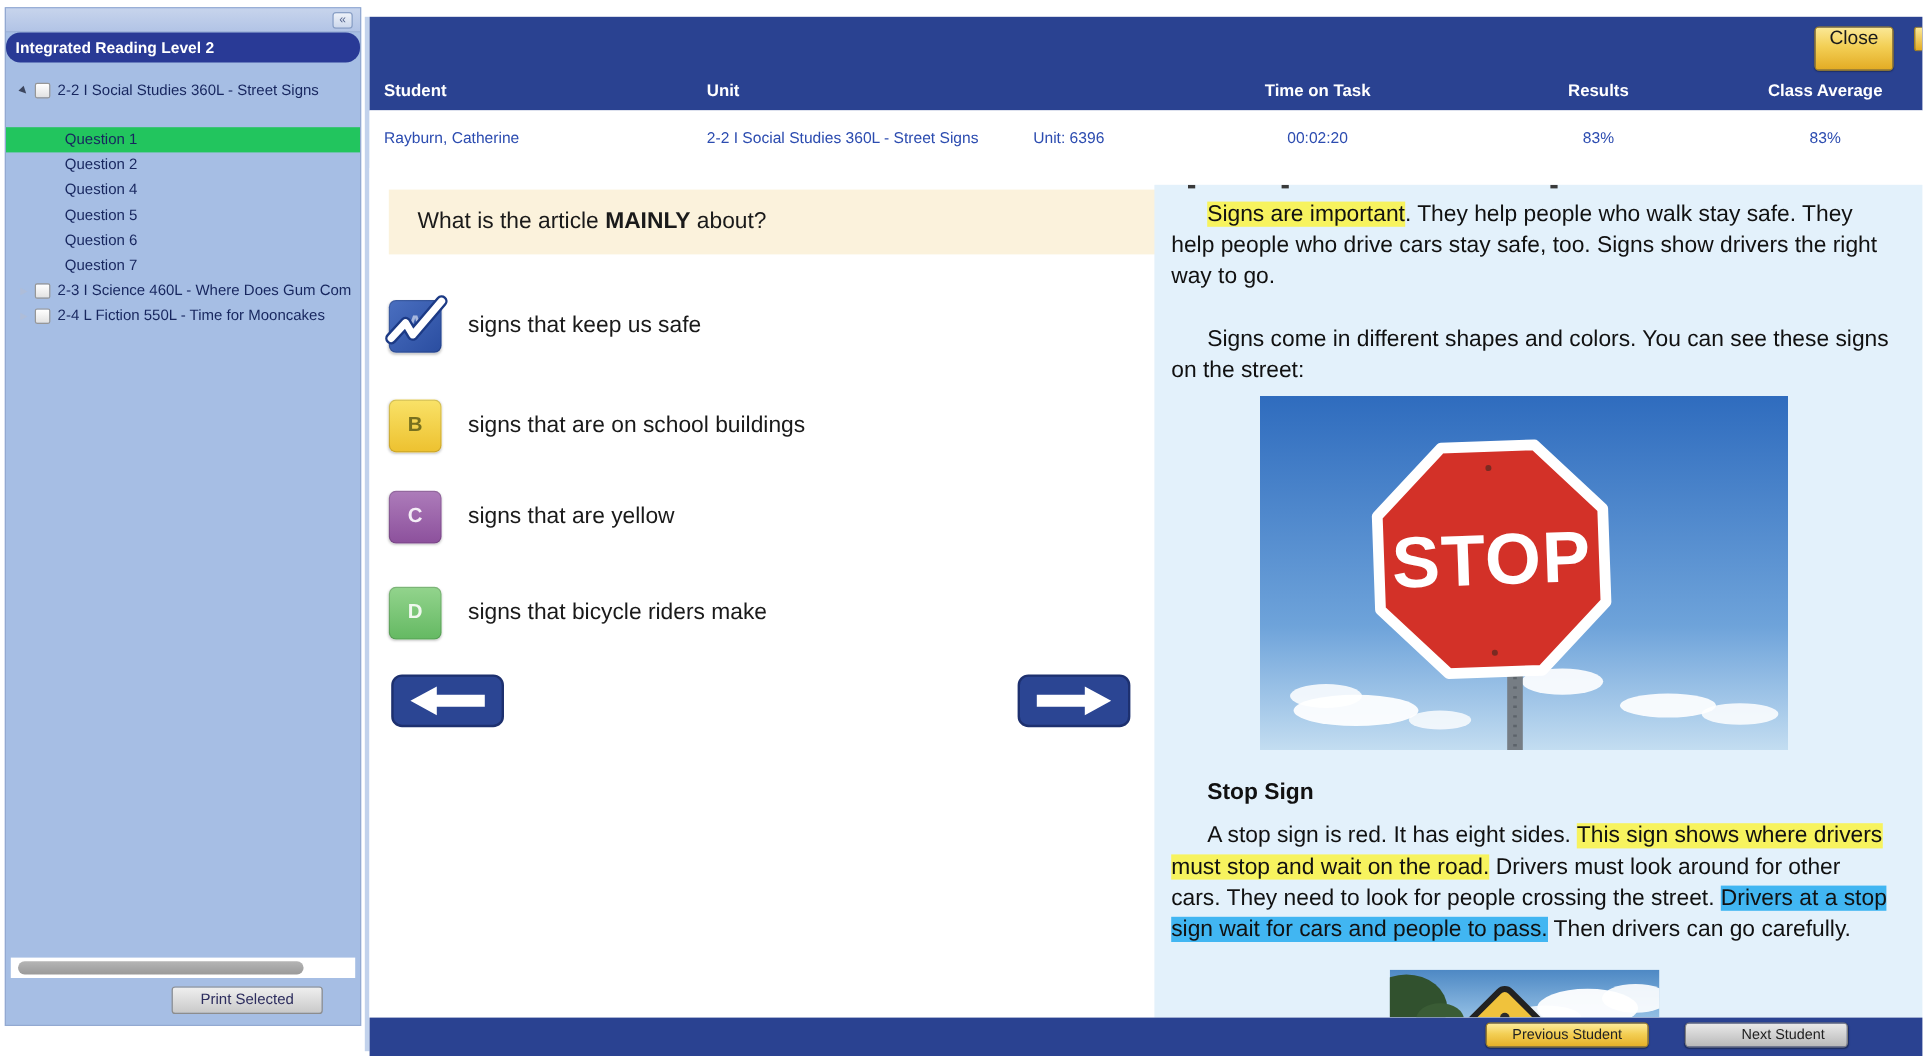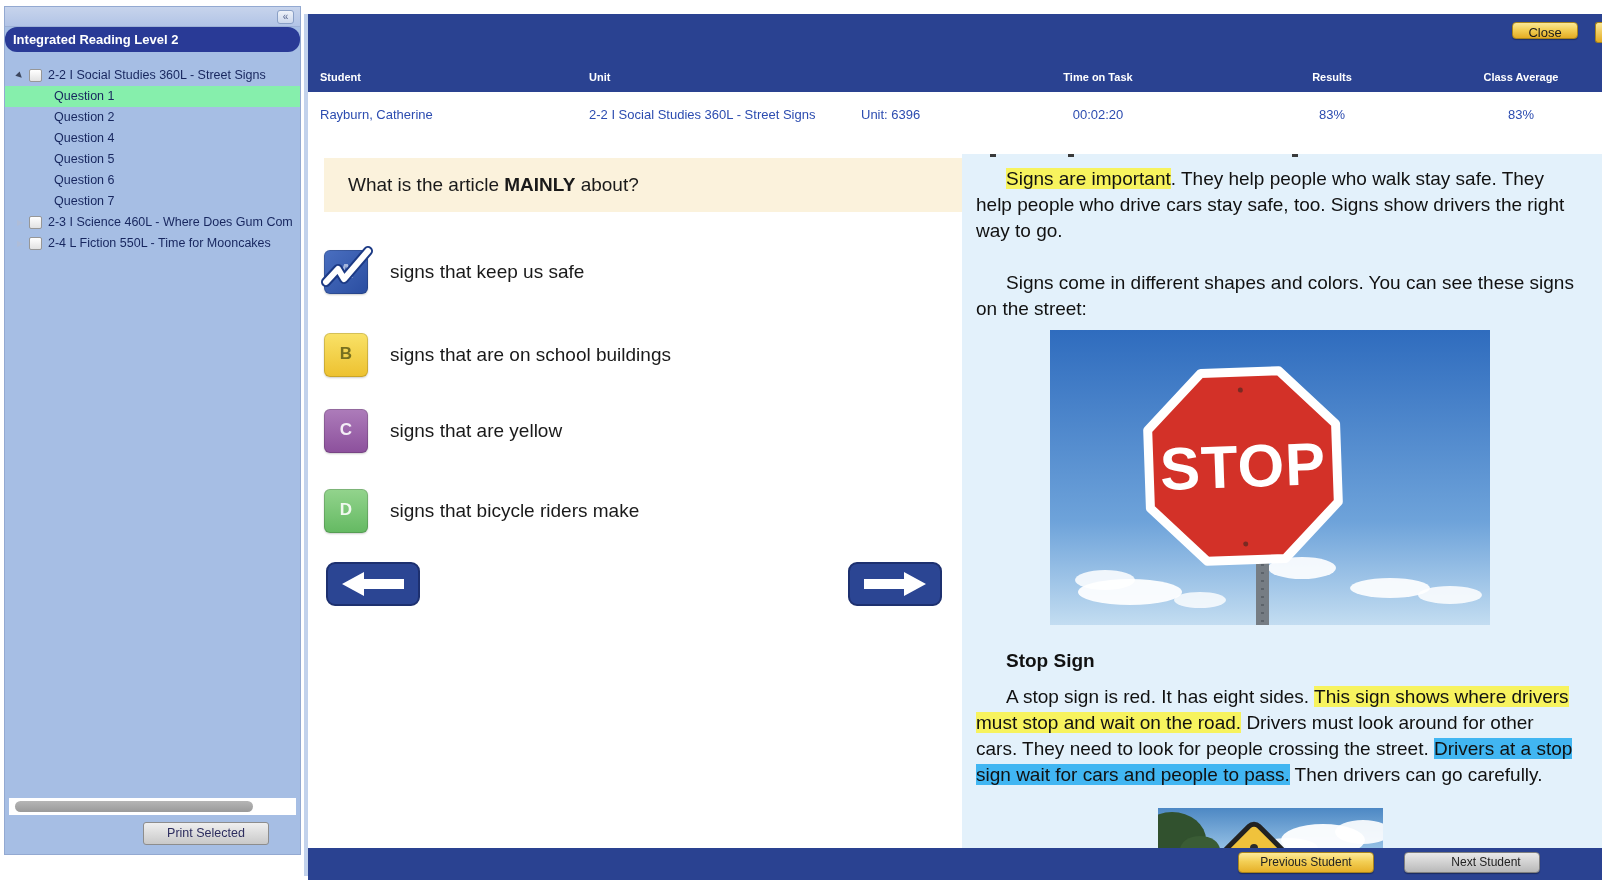--- a/index.html
+++ b/index.html
@@ -13,45 +13,45 @@
   .sb-topstrip { position:absolute; left:0; top:0; width:100%; height:20px;
                  background:linear-gradient(#c7d4ec,#b2c4e6); border-bottom:1px solid #9db1d6; }
   .sb-collapse { position:absolute; right:6px; top:3px; width:17px; height:14px;
                  background:linear-gradient(#eef2f9,#cdd8ec); border:1px solid #8aa0c6; border-radius:3px;
                  font-size:10px; line-height:12px; text-align:center; color:#55648c; cursor:pointer; }
   .sb-title { position:absolute; left:0; top:20px; width:100%; height:25px; background:#293a96;
               color:#fff; font-size:13px; font-weight:bold; line-height:25px; padding-left:8px;border-radius:12px; }
   .sb-tree { position:absolute; left:0; top:46px; width:100%; }
   .tree-row { position:relative; height:21px; line-height:21px; font-size:12.5px; color:#17265e;
               white-space:nowrap; overflow:hidden; cursor:pointer; }
-  .tree-row.selected { background:#86efac; }
+  .tree-row.selected { background:#22c55e;margin-top:20px; }
   .tri { position:absolute; left:9px; top:0; width:12px; height:21px; font-size:8px; line-height:21px; text-align:center; }
   .tri.open { color:#3c465e; transform:rotate(45deg); }
   .tri.closed { color:#aebdd9; }
   .cbx { position:absolute; left:24px; top:4px; width:13px; height:13px;
          background:linear-gradient(#ffffff,#e2e2e2); border:1px solid #979797; border-radius:2px; }
   .tree-label.unit { position:absolute; left:43px; }
   .tree-label.question { position:absolute; left:49px; }
   .sb-scroll { position:absolute; left:4px; top:791px; width:287px; height:17px; background:#ffffff; }
   .sb-thumb { position:absolute; left:6px; top:3px; width:238px; height:11px; border-radius:6px;
               background:linear-gradient(#b5b5b5,#9a9a9a); cursor:pointer; }
   .sb-print { position:absolute; left:138px; top:815px; width:126px; height:23px;
               background:linear-gradient(#efefef,#c9c9c9); border:1px solid #8d8d8d; border-radius:3px;
               font-size:12.5px; color:#2d2d5e; text-align:center; line-height:21px; cursor:pointer; }
 
   .vline { position:absolute; left:304px; top:14px; width:4px; height:862px; background:#c2d2ec; }
 
   
   .main { position:absolute; left:308px; top:0; width:1294px; height:880px; }
 
   .topbar { position:absolute; left:0; top:14px; width:1294px; height:78px; background:#2a4291; }
-  .col-label { position:absolute; bottom:9px; color:#ffffff; font-size:11px; font-weight:bold; }
-  .close-btn { position:absolute; top:8px; right:24px; width:66px; height:17px;
+  .col-label { position:absolute; bottom:9px; color:#ffffff; font-size:14px; font-weight:bold; }
+  .close-btn { position:absolute; top:8px; right:24px; width:66px; height:37px;
                background:linear-gradient(#fbe896,#f3cf55 45%,#e3ac24); border:1px solid #a8841c; border-radius:4px;
-               font-size:13px; color:#1a1a1a; text-align:center; line-height:19px; cursor:pointer;
+               font-size:16px; color:#1a1a1a; text-align:center; line-height:19px; cursor:pointer;
                box-shadow:0 1px 1px rgba(0,0,0,.3); }
   .close-sliver { position:absolute; top:8px; right:0px; width:7px; height:21px;
                   background:linear-gradient(#fbe896,#e3ac24); border:1px solid #a8841c; border-right:none;
                   border-radius:3px 0 0 3px; }
 
   .inforow { position:absolute; left:0; top:92px; width:1294px; height:48px; background:#ffffff; }
   .cell { position:absolute; top:15px; color:#2c4cb0; font-size:13px; }
 
   .c-student { left:12px;  width:260px; }
   .c-unit    { left:281px; width:265px; }

